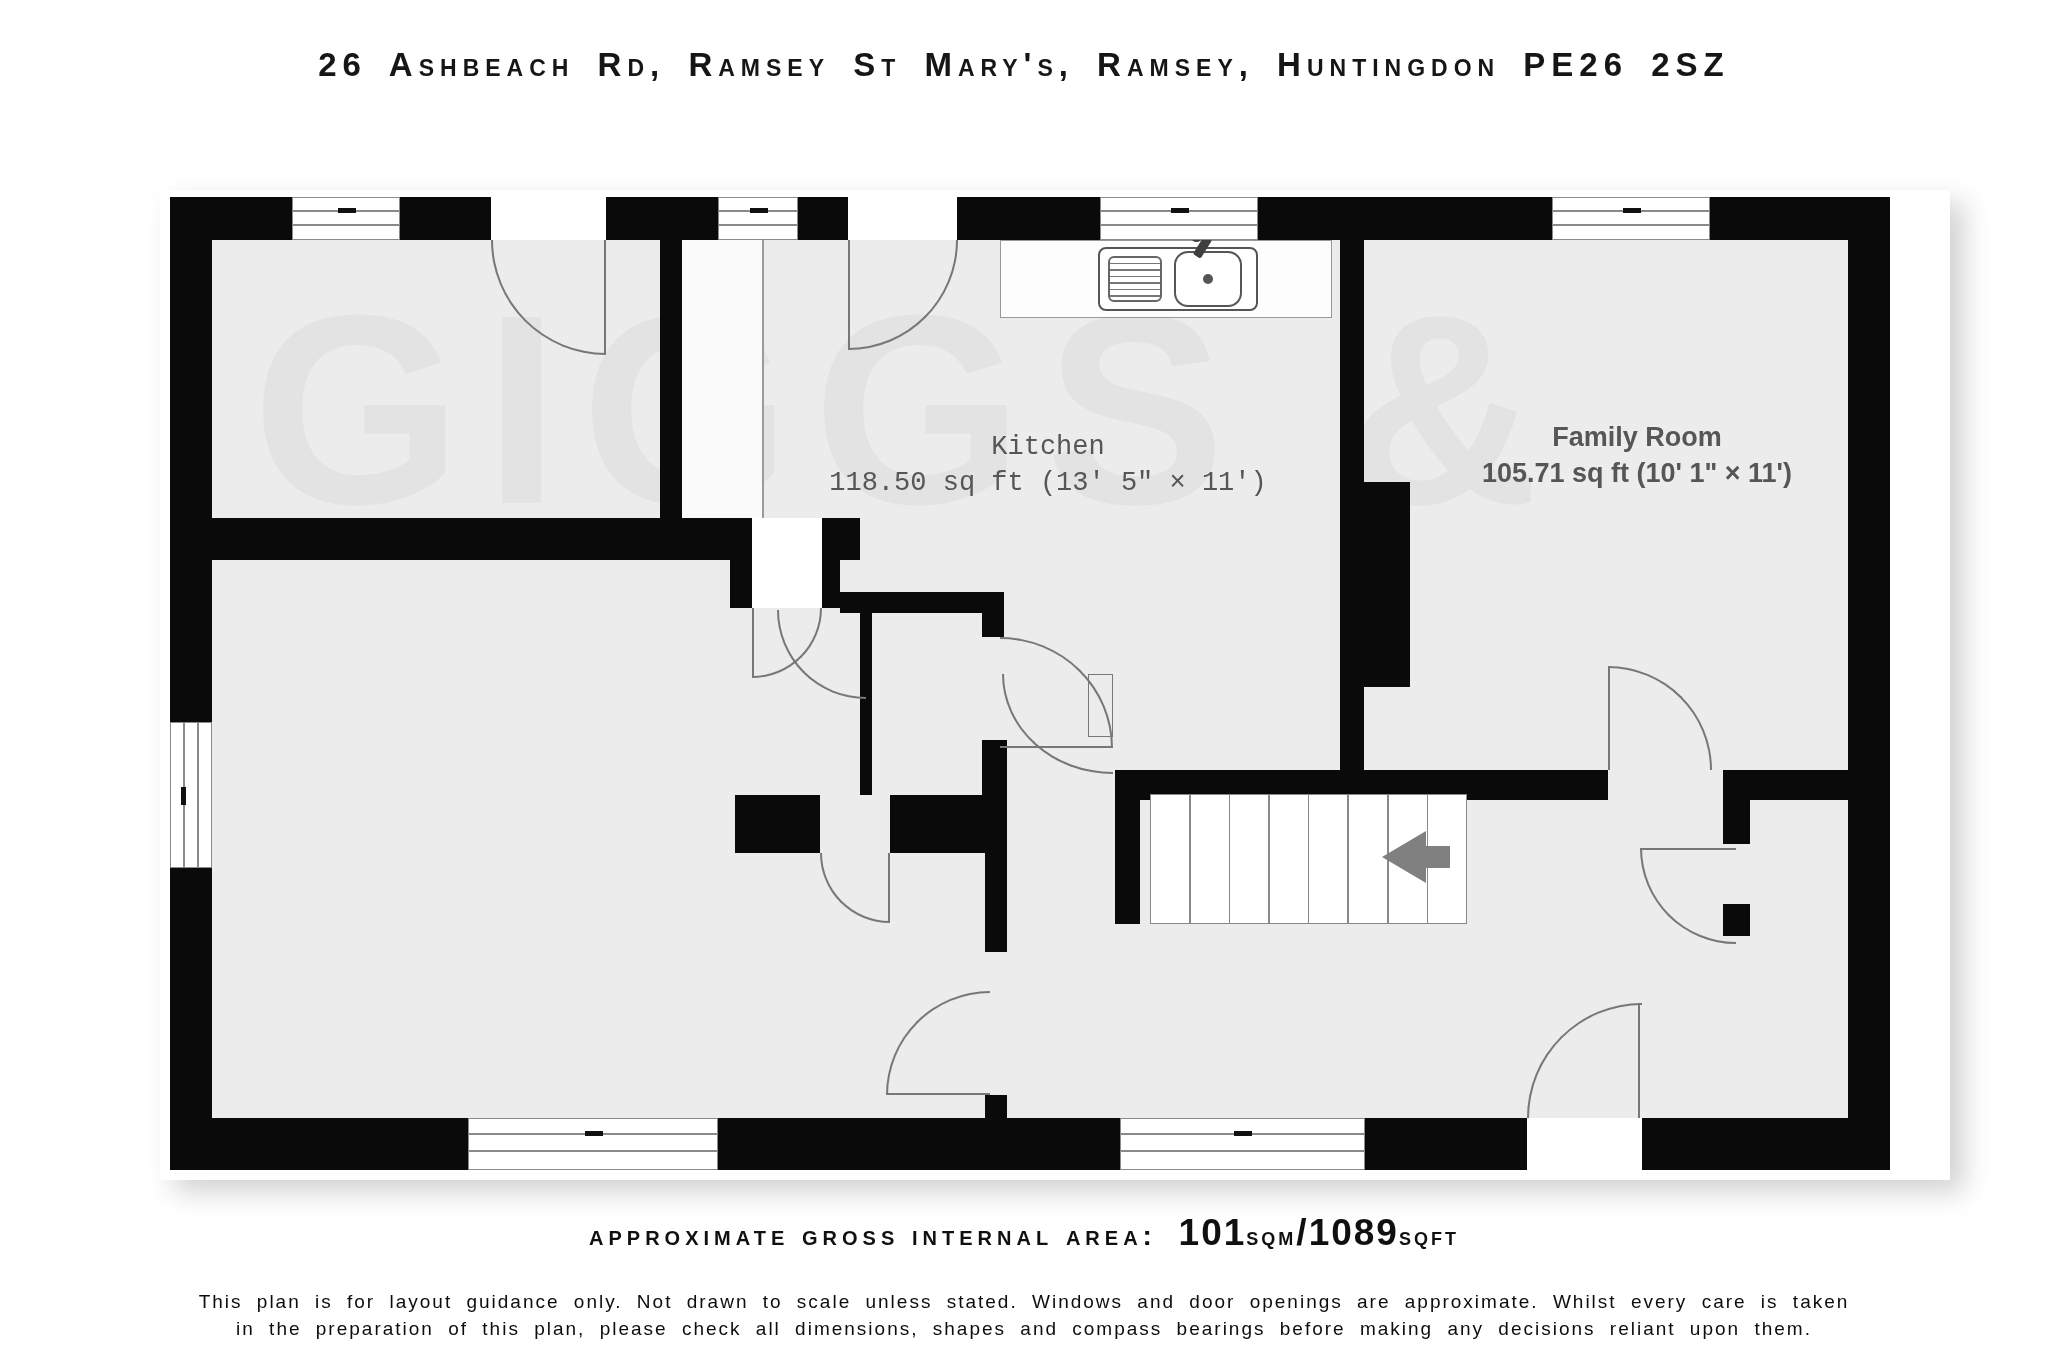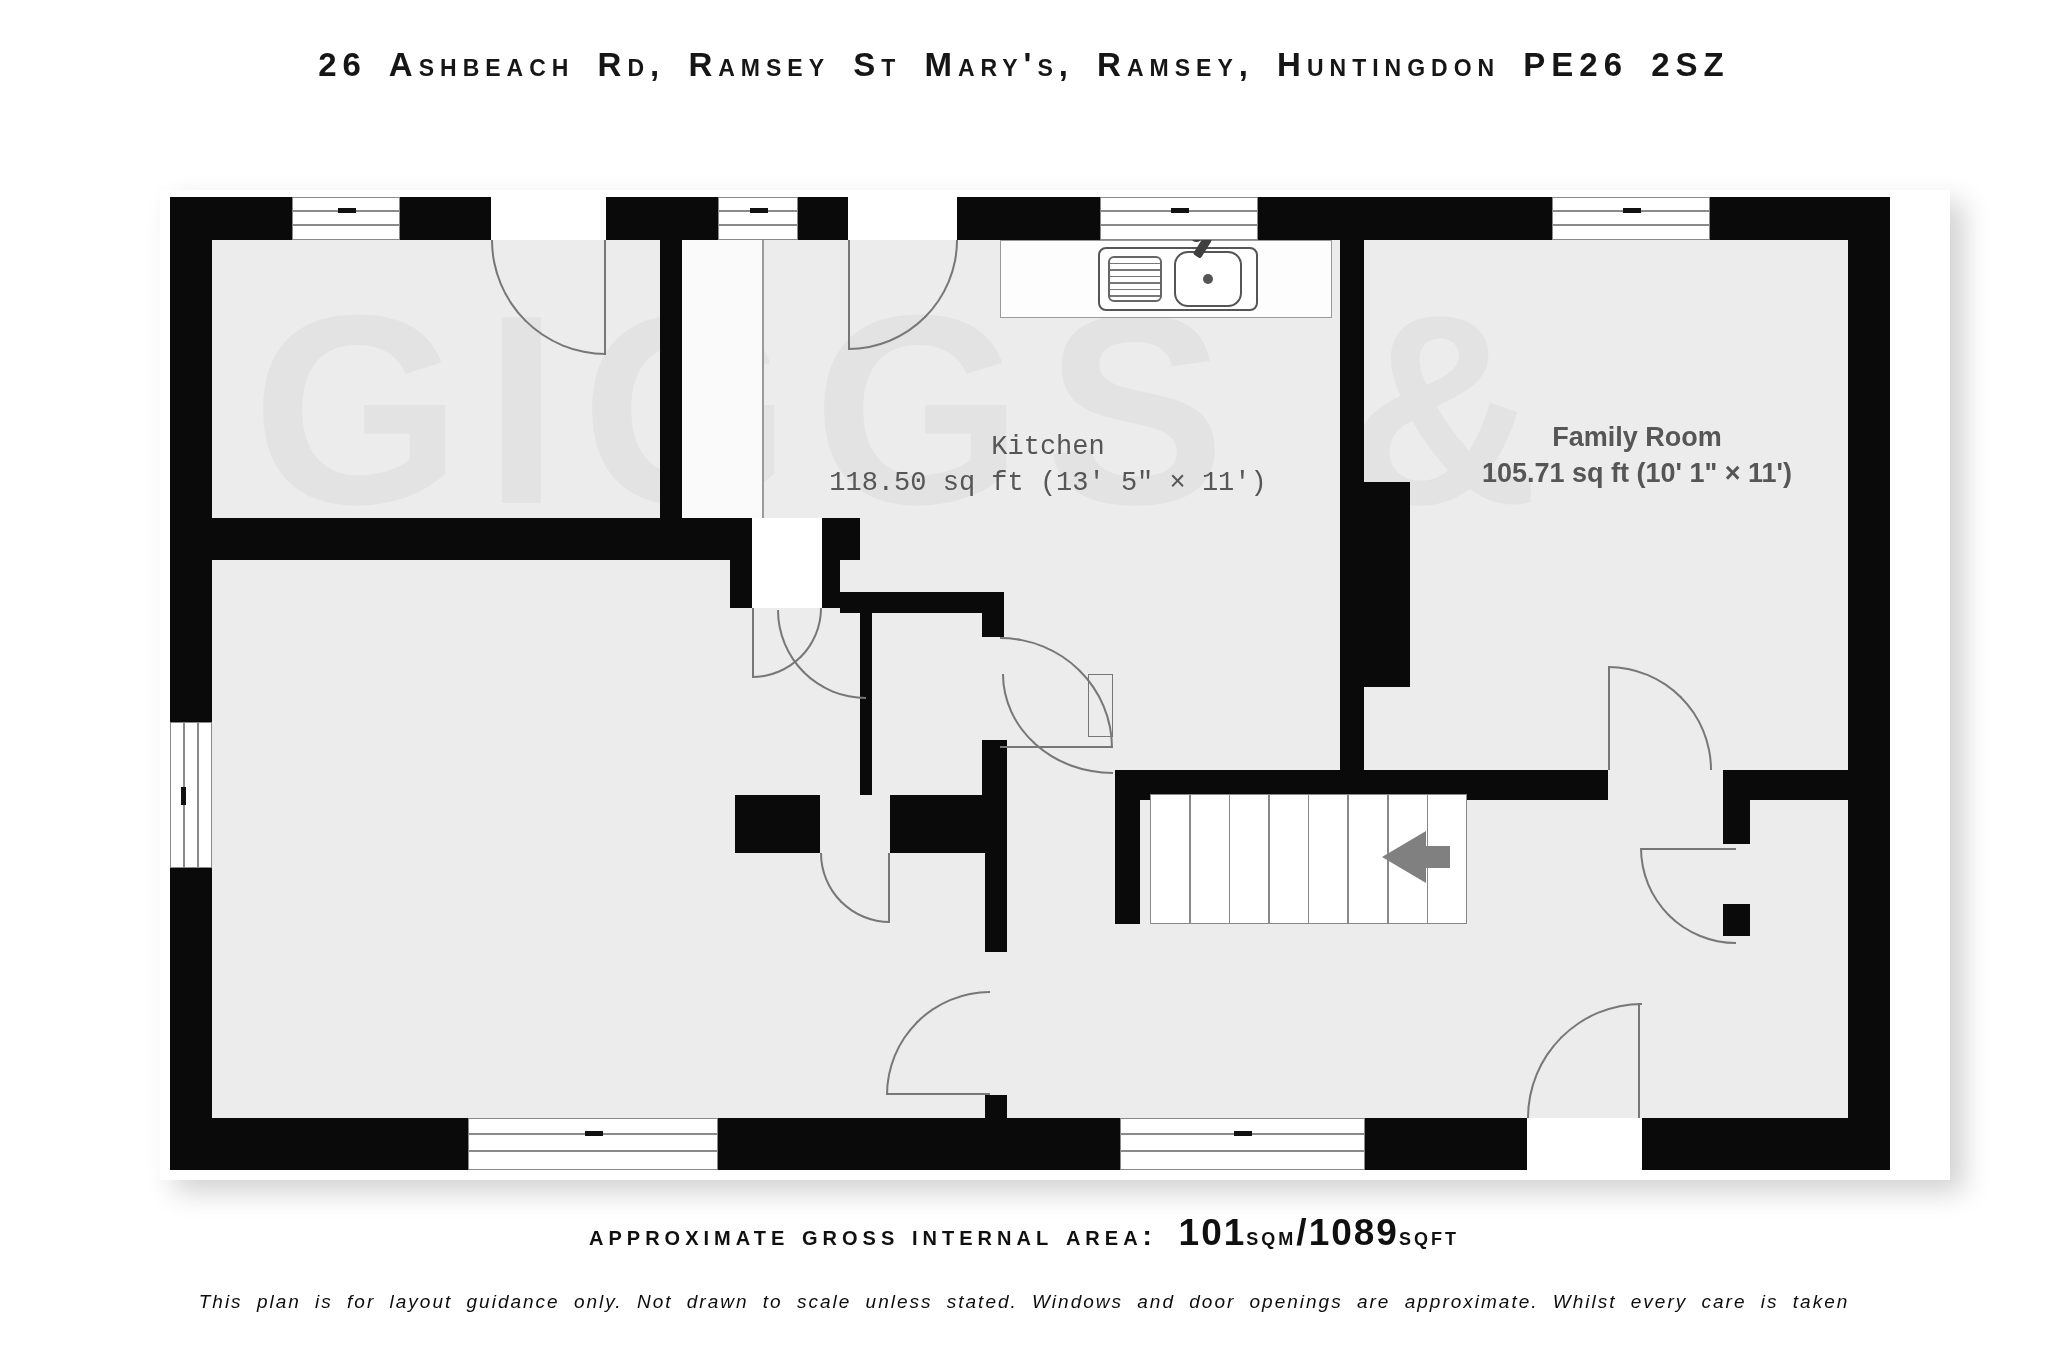--- a/index.html
+++ b/index.html
@@ -10,21 +10,21 @@
   .title{position:absolute;top:46px;left:0;right:0;text-align:center;
          font-weight:700;font-size:33px;letter-spacing:6px;word-spacing:8px;
          font-variant:small-caps;color:#161616;}
   .room-label{position:absolute;transform:translateX(-50%);text-align:center;
          font-size:27px;line-height:36px;color:#565656;white-space:nowrap;z-index:9;}
   .area-line{position:absolute;top:1212px;left:0;right:0;text-align:center;color:#101010;z-index:2;}
   .area-line .cap{font-weight:700;font-size:28px;letter-spacing:5px;font-variant:small-caps;}
   .area-line .val{font-weight:700;font-size:37px;letter-spacing:2px;}
   .area-line .unit{font-weight:700;font-size:26px;letter-spacing:3px;font-variant:small-caps;}
   .disclaimer{position:absolute;top:1288px;left:0;right:0;text-align:center;
-         font-size:19px;line-height:27px;letter-spacing:2px;word-spacing:7px;color:#0d0d0d;font-style:italic;}
+         font-size:19px;line-height:27px;letter-spacing:2px;word-spacing:7px;color:#0d0d0d;}
 
   
   .sheet{position:absolute;left:160px;top:190px;width:1790px;height:990px;background:#ffffff;
          box-shadow:14px 12px 26px rgba(0,0,0,0.18);}
   .floor{position:absolute;left:52px;top:50px;width:1636px;height:878px;background:#ececec;overflow:hidden;}
   .wm{position:absolute;font-weight:700;font-size:270px;line-height:280px;letter-spacing:22px;
       color:#e3e3e3;white-space:nowrap;}
   .cupboard{position:absolute;left:522px;top:50px;width:82px;height:278px;background:#fafafa;
       border-right:2px solid #9a9a9a;box-sizing:border-box;}
 
@@ -213,13 +213,14 @@
 </div>
 
 <div class="area-line">
   <span class="cap">approximate gross internal area:</span>
   <span class="cap">&nbsp;</span>
   <span class="val">101</span><span class="unit">sqm</span><span class="val">/</span><span class="val">1089</span><span class="unit">sqft</span>
 </div>
 
 <div class="disclaimer">
   <div>This plan is for layout guidance only. Not drawn to scale unless stated. Windows and door openings are approximate. Whilst every care is taken</div>
+  <div>in the preparation of this plan, please check all dimensions, shapes and compass bearings before making any decisions reliant upon them.</div>
 </div>
 
 </body></html>

